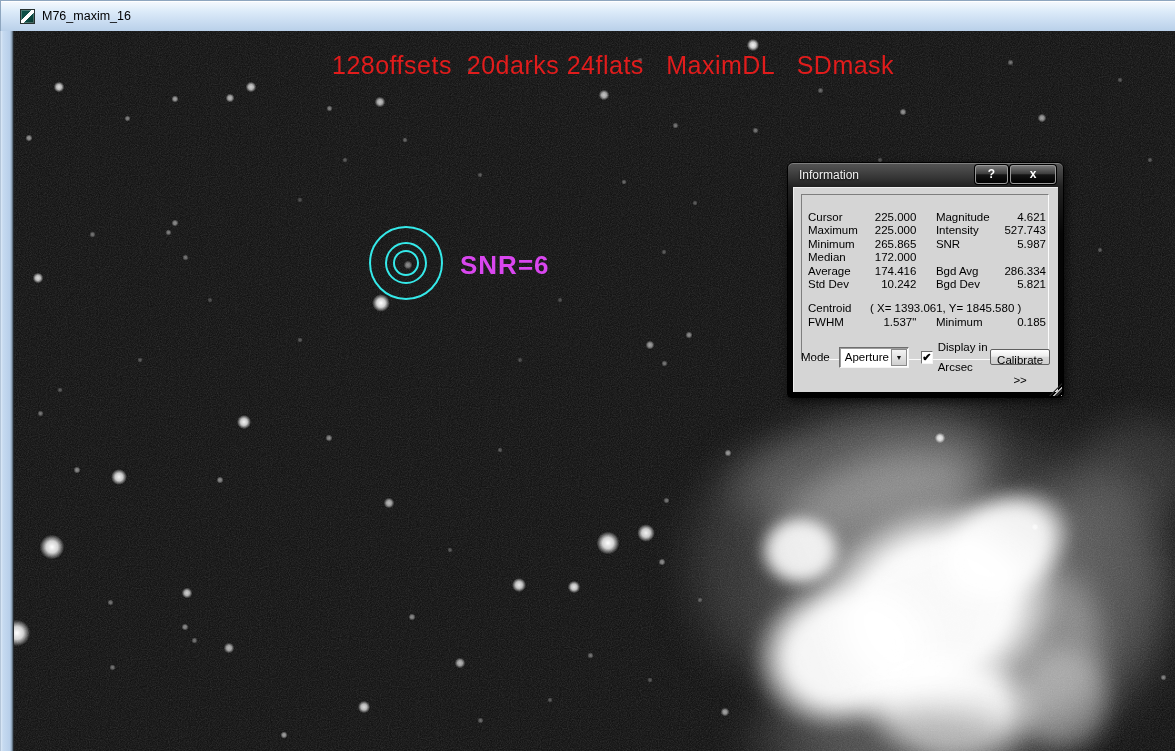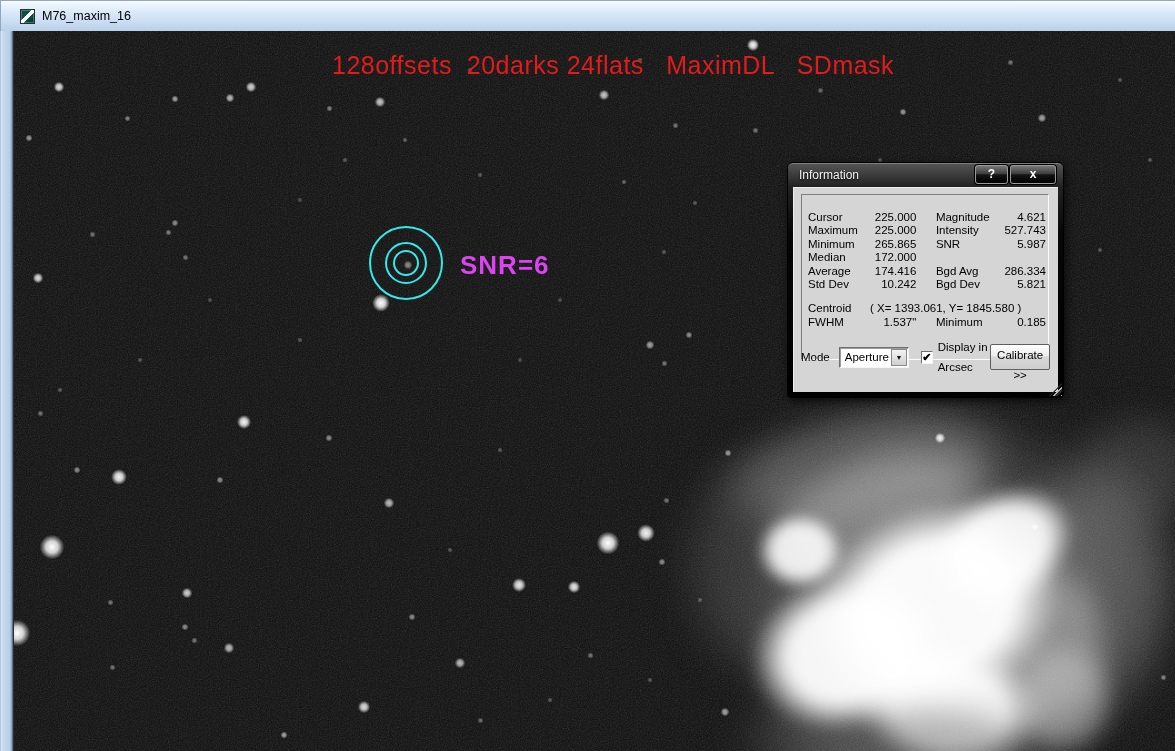--- a/index.html
+++ b/index.html
@@ -92,21 +92,21 @@
     background:linear-gradient(180deg,#f4f4f4,#cfcfcf);
     border:1px solid #8a8a8a; font-size:7px; line-height:16px; text-align:center; color:#111;
   }
   .checkbox {
     width:13px; height:13px; background:#fff; margin-left:12px;
     border:1px solid; border-color:#6f6f6f #f5f5f5 #f5f5f5 #6f6f6f;
     font-size:11px; font-weight:bold; line-height:11px; text-align:center; color:#000;
   }
   .arcsec-label { width:60px; margin-left:5px; line-height:20px; }
   .calibrate-btn {
-    margin-left:auto; width:68px; height:26px;
+    margin-left:auto; width:68px; height:16px;
     background:linear-gradient(180deg,#fff 0%,#ececec 45%,#d7d7d7 50%,#cfcfcf 100%);
     border:1px solid #5f5f5f; border-radius:2px;
     font-size:11.5px; text-align:center; line-height:20px; cursor:default;
     font-family:"Liberation Sans", sans-serif;
   }
   .grip {
     position:absolute; right:1px; bottom:1px; width:13px; height:13px;
     background:repeating-linear-gradient(135deg,transparent 0 2px,#b5b5b5 2px 3px,#2a2a2a 3px 5px);
     clip-path:polygon(100% 0,100% 100%,0 100%);
   }

